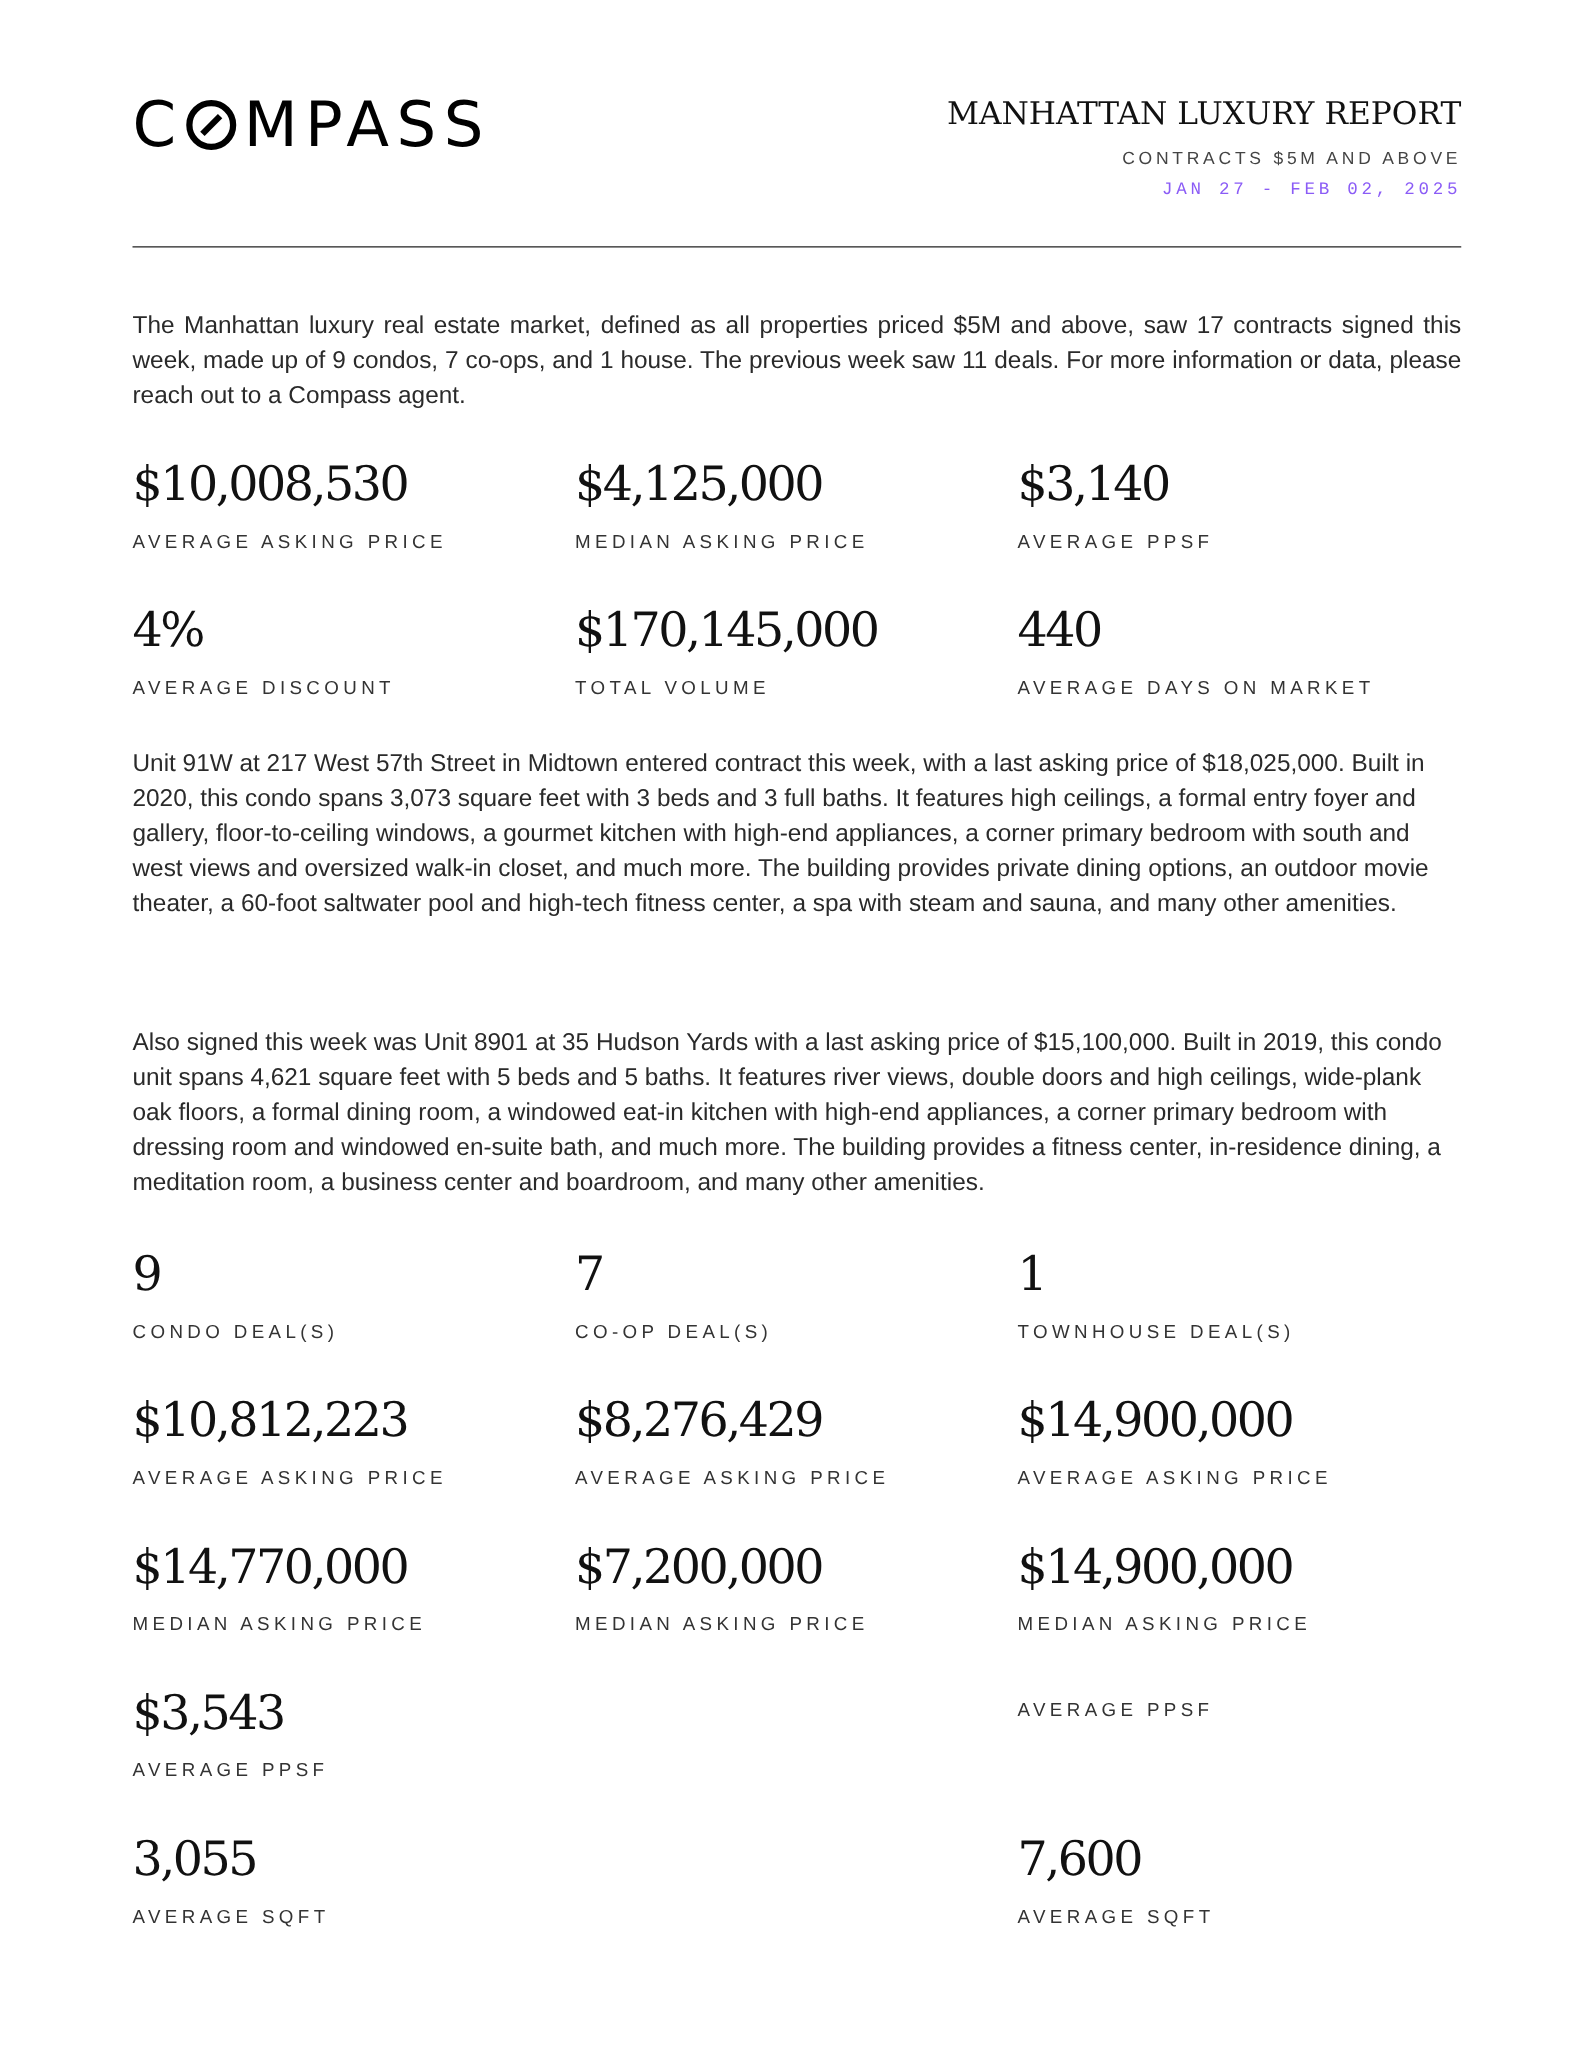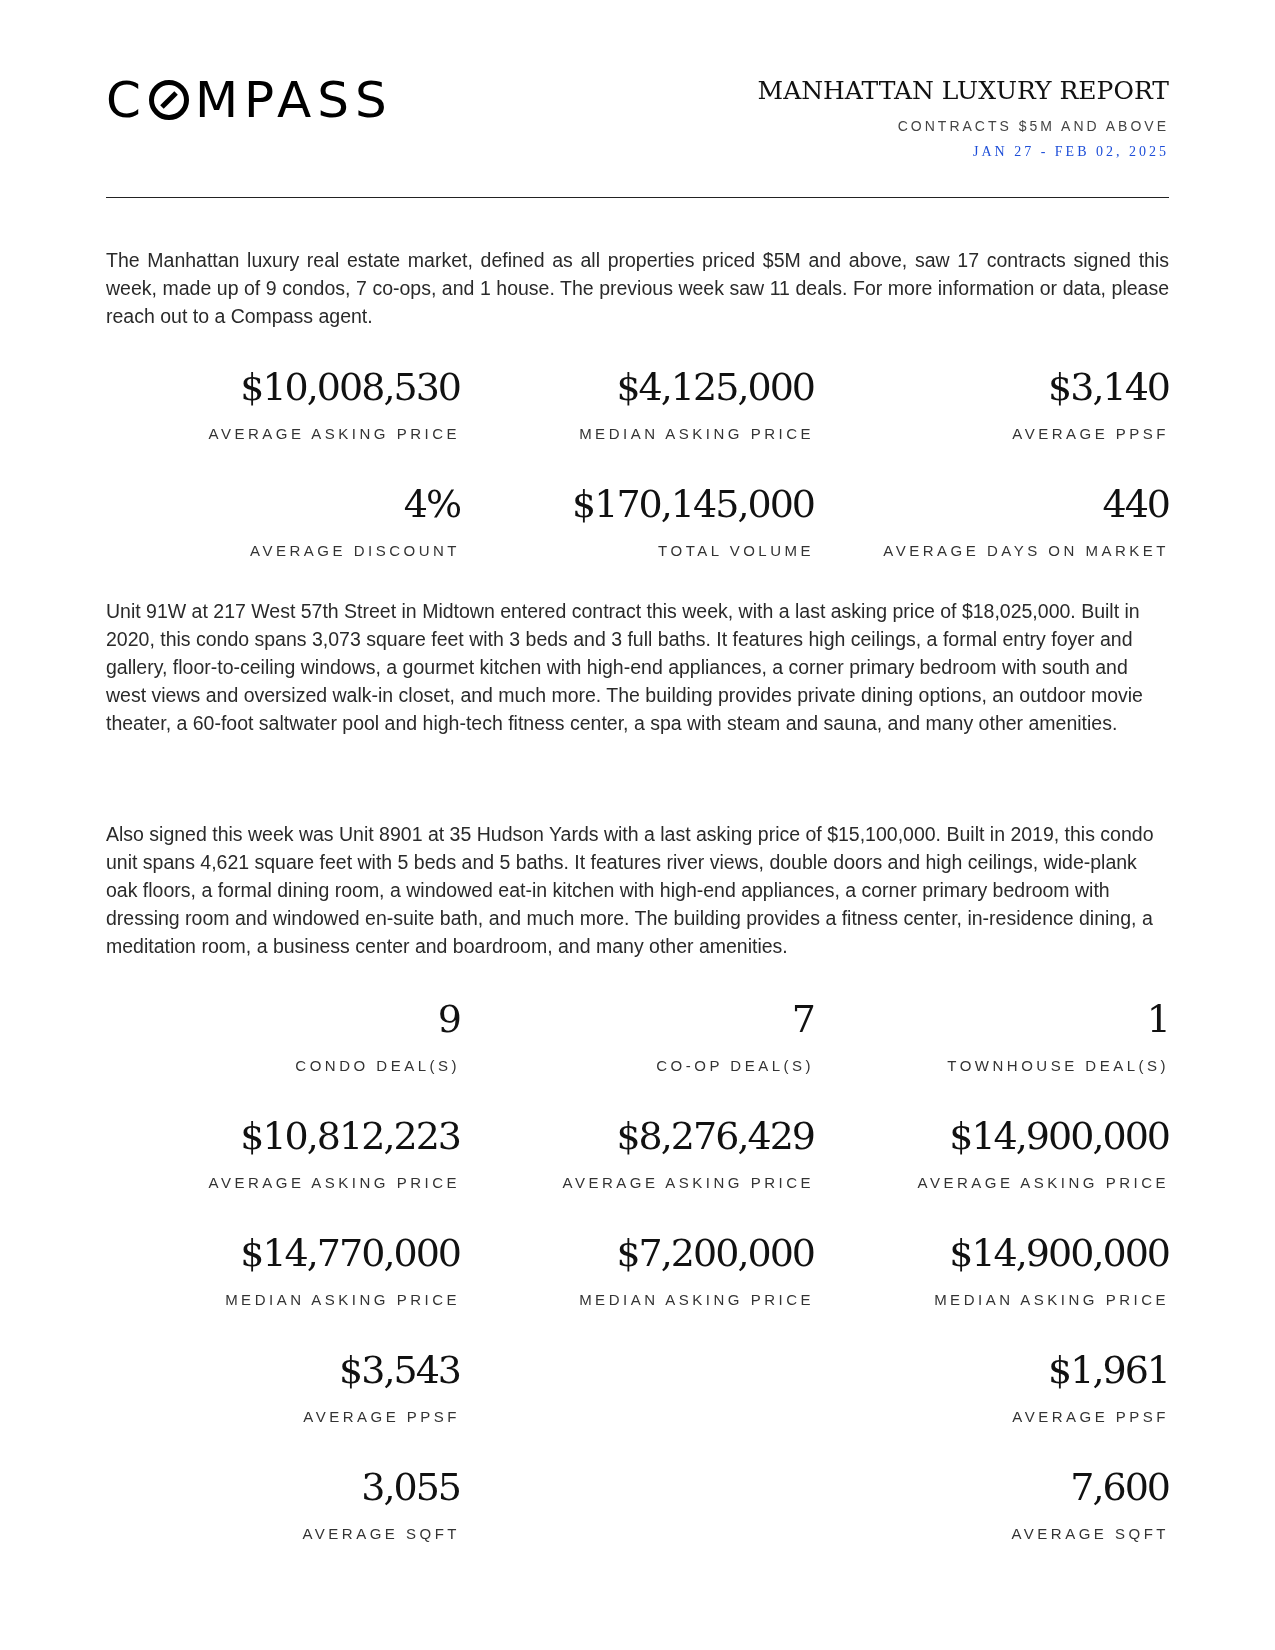--- a/index.html
+++ b/index.html
@@ -5,30 +5,30 @@
   html, body { margin: 0; padding: 0; background: #ffffff; }
   body { width: 1275px; height: 1650px; position: relative; color: #1a1a1a; overflow: hidden; }
   .page { position: absolute; left: 0; top: 0; width: 1275px; height: 1650px; }
   .logo { position: absolute; left: 106px; top: 74px; height: 52px; display: flex; align-items: center; gap: 0; }
   .logo-text { font-family: "DejaVu Sans", sans-serif; font-size: 50px; letter-spacing: 6px; color: #000; line-height: 1; font-weight: 400; display: flex; align-items: center; }
   .logo-o { display: inline-block; width: 40px; height: 40px; border: 5px solid #000; border-radius: 50%; box-sizing: border-box; position: relative; margin: 0 6px 0 2px; }
   .logo-o::after { content: ""; position: absolute; left: 50%; top: 50%; width: 5px; height: 20px; background: #000; transform: translate(-50%, -50%) rotate(45deg); }
   .header-right { position: absolute; right: 106px; top: 76px; text-align: right; }
   .report-title { font-family: "DejaVu Serif", serif; font-size: 25px; color: #111; letter-spacing: 0px; line-height: 1.2; }
   .report-sub { font-family: "Liberation Sans", sans-serif; font-size: 14px; letter-spacing: 3px; color: #444; margin-top: 12px; }
-  .report-date { font-family: Liberation Serif, serif; font-size: 14px; letter-spacing: 3px; color: #1d4ed8; margin-top: 10px; }
+  .report-date { font-family: Liberation Mono, monospace; font-size: 14px; letter-spacing: 3px; color: #8b5cf6; margin-top: 10px; }
   .rule { position: absolute; left: 106px; right: 106px; top: 197px; border-top: 1.5px solid #222; }
   .para { position: absolute; left: 106px; width: 1063px; font-family: "Liberation Sans", sans-serif; font-size: 19.5px; line-height: 28px; color: #2a2a2a; }
   .para.justify { text-align: justify; }
   .p1 { top: 246px; }
   .p2 { top: 597px; }
   .p3 { top: 820px; }
   .grid { position: absolute; left: 106px; width: 1063px; }
   .row { display: flex; height: 117px; }
-  .cell { flex: 1; text-align: right; position: relative; }
+  .cell { flex: 1; text-align: left; position: relative; }
   .cell .val { font-family: "DejaVu Serif", serif; font-size: 38px; letter-spacing: -2px; color: #111; line-height: 1; margin-top: 10px; }
   .cell .lbl { font-family: "Liberation Sans", sans-serif; font-size: 15px; letter-spacing: 3.5px; color: #333; margin-top: 19px; }
   .grid1 { top: 358px; }
   .grid2 { top: 990px; }
   .c1 { flex: 0 0 354px; }
   .c2 { flex: 0 0 354px; }
   .c3 { flex: 0 0 355px; }
 </style>
 </head>
 <body>
@@ -130,21 +130,20 @@
         <div class="lbl">MEDIAN ASKING PRICE</div>
       </div>
     </div>
     <div class="row">
       <div class="cell c1">
         <div class="val">$3,543</div>
         <div class="lbl">AVERAGE PPSF</div>
       </div>
       <div class="cell c2"></div>
       <div class="cell c3">
-        <div class="val">$1,961</div>
         <div class="lbl">AVERAGE PPSF</div>
       </div>
     </div>
     <div class="row">
       <div class="cell c1">
         <div class="val">3,055</div>
         <div class="lbl">AVERAGE SQFT</div>
       </div>
       <div class="cell c2"></div>
       <div class="cell c3">

